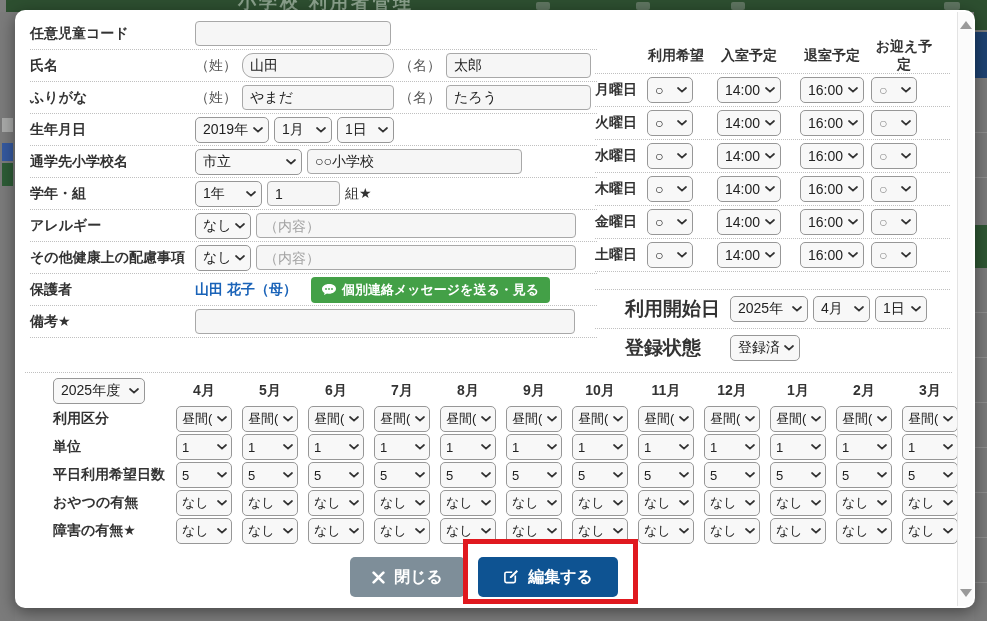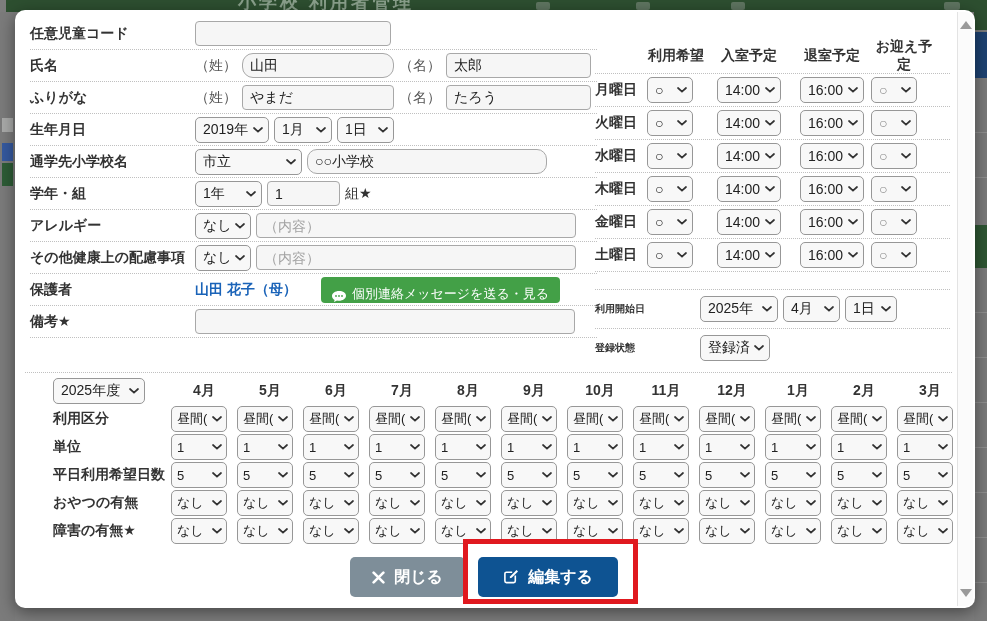--- a/index.html
+++ b/index.html
@@ -43,43 +43,43 @@
   .tin::placeholder { color:#a2a2a2; }
   
   .left-form { position:absolute; left:15px; top:8px; width:567px; }
   .frow { height:32px; display:flex; align-items:center; border-bottom:1px dotted #c0c0c0; }
   .flabel { width:165px; flex:none; font-size:14px; font-weight:bold; color:#333; }
   .fields { display:flex; align-items:center; gap:5px; flex:1; min-width:0; }
   .paren { font-size:14px; color:#555; flex:none; }
   .suffix { font-size:14px; color:#333; }
   .glink { color:#1a63b8; font-size:14px; font-weight:bold; text-decoration:none; flex:none; }
   .gbtn { background:#43a047; color:#fff; border:none; border-radius:4px; height:26px;
-          padding:0 11px; font-size:13px; display:inline-flex; align-items:flex-end; gap:6px;
-          margin-left:19px; font-family:inherit; cursor:pointer; }
+          padding:0 11px; font-size:13px; display:inline-flex; align-items:center; gap:6px;
+          margin-left:9px; font-family:inherit; cursor:pointer;font-weight:bold; }
   
   .week { position:absolute; left:580px; top:28px; width:355px; }
   .wgrid { display:grid; grid-template-columns:52px 58px 88px 78px 66px; align-items:center; }
   .whead { height:36px; border-bottom:1px dotted #c0c0c0; }
   .wh { text-align:center; font-weight:bold; font-size:14px; }
   .wrow { height:33px; border-bottom:1px dotted #c0c0c0; }
   .wday { font-size:14px; font-weight:bold; }
   .cc { display:flex; justify-content:center; }
   .cc.l { justify-content:flex-start; }
   
   .extras { position:absolute; left:580px; top:279px; width:355px; }
   .xrow { height:39px; display:flex; align-items:center; gap:5px; border-top:1px dotted #c0c0c0; }
-  .xlabel { width:100px; flex:none; font-size:10px; font-weight:bold; }
+  .xlabel { width:100px; flex:none; font-size:19px; font-weight:bold;margin-left:30px; }
   
   .monthly { position:absolute; left:10px; top:362px; width:927px; border-top:1px dotted #c0c0c0; padding-top:4px; }
   .mgrid { display:grid; grid-template-columns:118px repeat(12,66px); align-items:center;padding-left:28px; }
   .mhead { height:28px; }
   .mh { text-align:center; font-weight:bold; font-size:14px; }
   .mrow { height:28px; }
   .mlabel { font-size:14px; font-weight:bold; }
-  .mc { display:flex; justify-content:flex-start; }
+  .mc { display:flex; justify-content:center; }
   
   .footer-btn { position:absolute; height:40px; border:none; border-radius:5px; color:#fff;
                 font-size:16px; font-weight:bold; display:flex; align-items:center;
                 justify-content:center; gap:9px; font-family:inherit; cursor:pointer; }
   .close-btn { left:335px; top:547px; width:115px; background:#7e8e99; }
   .edit-btn  { left:463px; top:547px; width:140px; background:#0e5392; }
   .red-box { position:absolute; left:448px; top:529px; width:175px; height:65px;
              border:5px solid #e0191f; pointer-events:none; z-index:5; }
 </style>
 </head>
@@ -164,21 +164,21 @@
       </div>
       <div class="frow">
         <span class="flabel">通学先小学校名</span>
         <span class="fields">
           <span class="sel" style="width: 107px;">
             <span class="sv">市立</span>
             <svg class="chev" width="10" height="6" viewBox="0 0 10 6">
               <path d="M1 1l4 3.6L9 1" fill="none" stroke="#333" stroke-width="1.7" stroke-linecap="round"></path>
             </svg>
           </span>
-          <input class="tin" value="○○小学校" style="width: 240px; border-radius: 10px;">
+          <input class="tin" value="○○小学校" style="width: 215px;">
         </span>
       </div>
       <div class="frow">
         <span class="flabel">学年・組</span>
         <span class="fields">
           <span class="sel" style="width: 67px;">
             <span class="sv">1年</span>
             <svg class="chev" width="10" height="6" viewBox="0 0 10 6">
               <path d="M1 1l4 3.6L9 1" fill="none" stroke="#333" stroke-width="1.7" stroke-linecap="round"></path>
             </svg>

